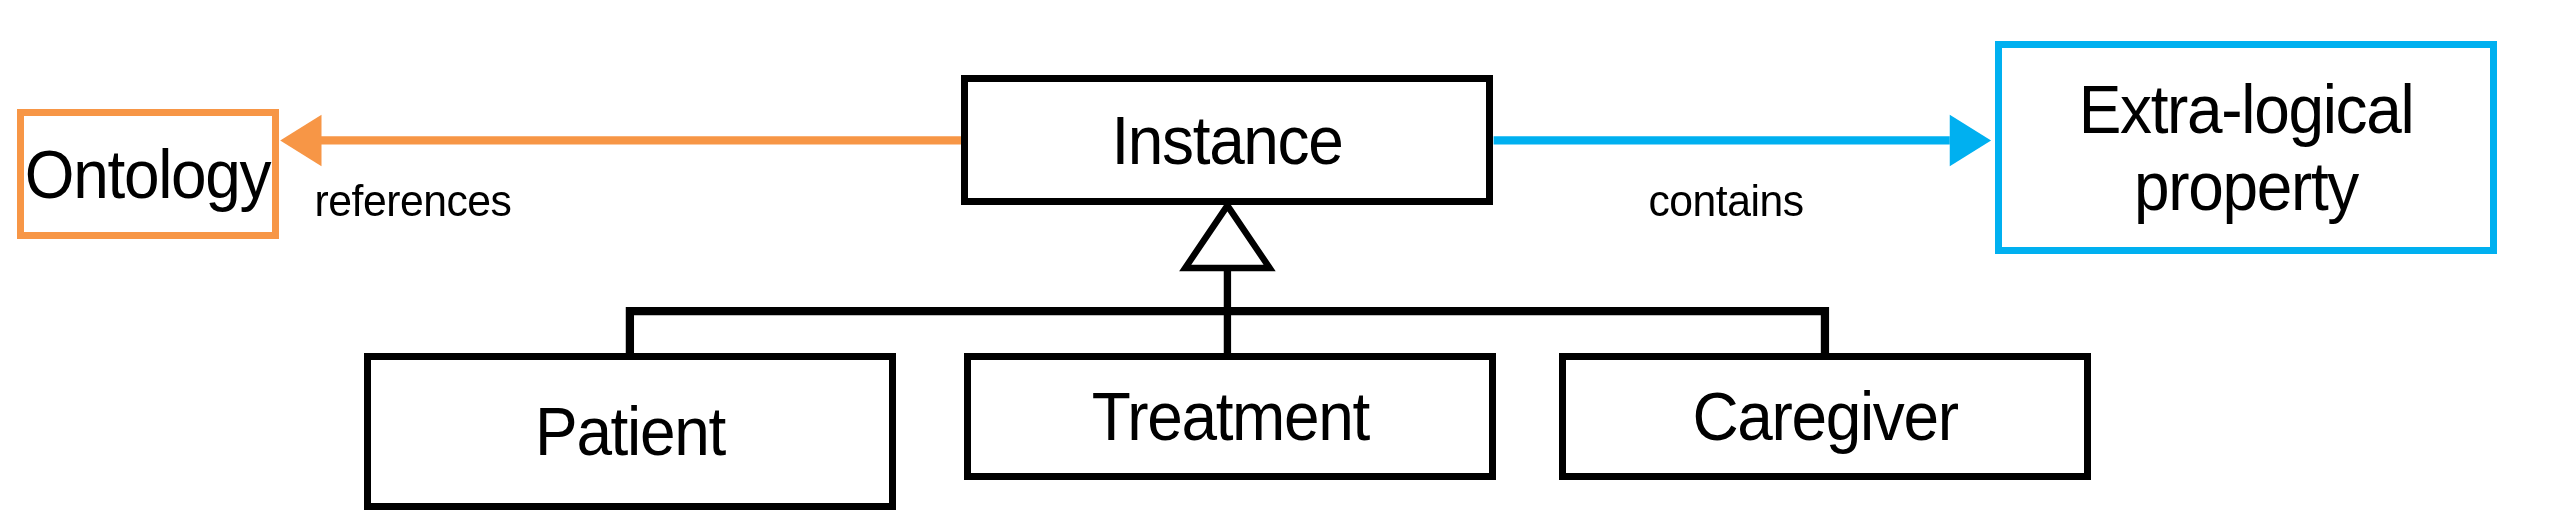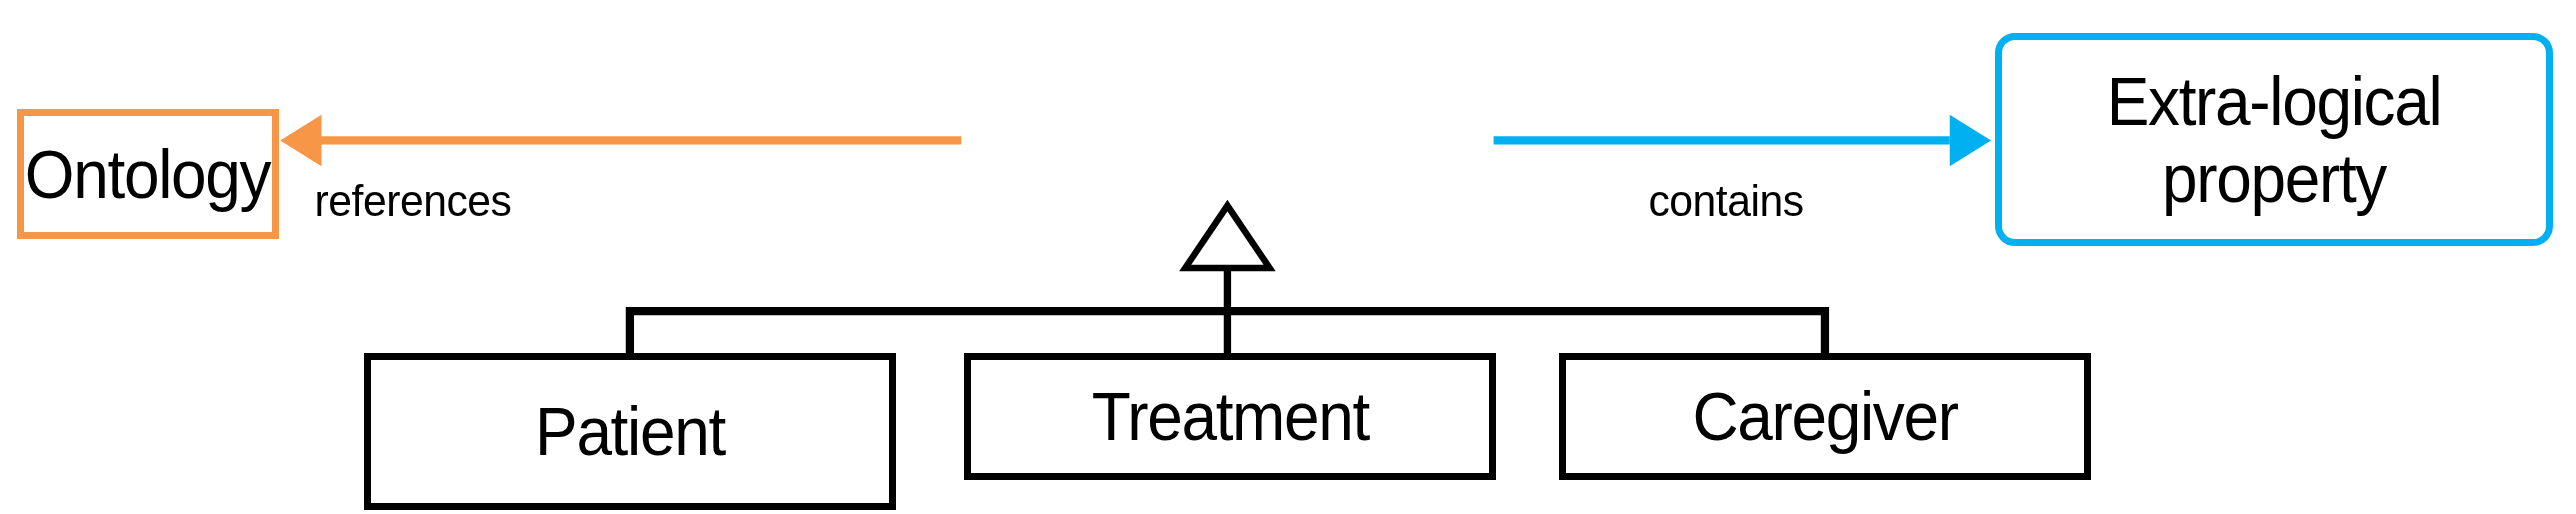--- a/index.html
+++ b/index.html
@@ -59,22 +59,25 @@
 
     <line x1="1337" y1="288" x2="1337" y2="385" stroke="#000000" stroke-width="8"></line>
     <path d="M686,385 L686,339 L1988,339 L1988,385" fill="none" stroke="#000000" stroke-width="9"></path>
     <path d="M1337,224 L1383,292 L1291,292 Z" fill="#ffffff" stroke="#000000" stroke-width="7"></path>
   </svg>
 
   <div class="node" style="left: 16.5px; top: 76px; width: 262px; height: 130px; border-color: rgb(247, 150, 70); margin-top: 33px;">
     <span class="nlabel">Ontology</span>
   </div>
 
+  <div class="node" style="left: 961px; top: 75px; width: 532px; height: 130px; border-color: rgb(0, 0, 0);">
+    <span class="nlabel">Instance</span>
+  </div>
 
-  <div class="node" style="left: 1995px; top: 33px; width: 558px; height: 213px; border-color: rgb(0, 176, 240); border-radius: 20px;">
+  <div class="node" style="left: 1995px; top: 41px; width: 502px; height: 213px; border-color: rgb(0, 176, 240);">
     <span class="nlabel">Extra-logical property</span>
   </div>
 
   <div class="node" style="left: 364px; top: 353px; width: 532px; height: 157px; border-color: rgb(0, 0, 0);">
     <span class="nlabel">Patient</span>
   </div>
 
   <div class="node" style="left: 964px; top: 353px; width: 532px; height: 127px; border-color: rgb(0, 0, 0);">
     <span class="nlabel">Treatment</span>
   </div>

